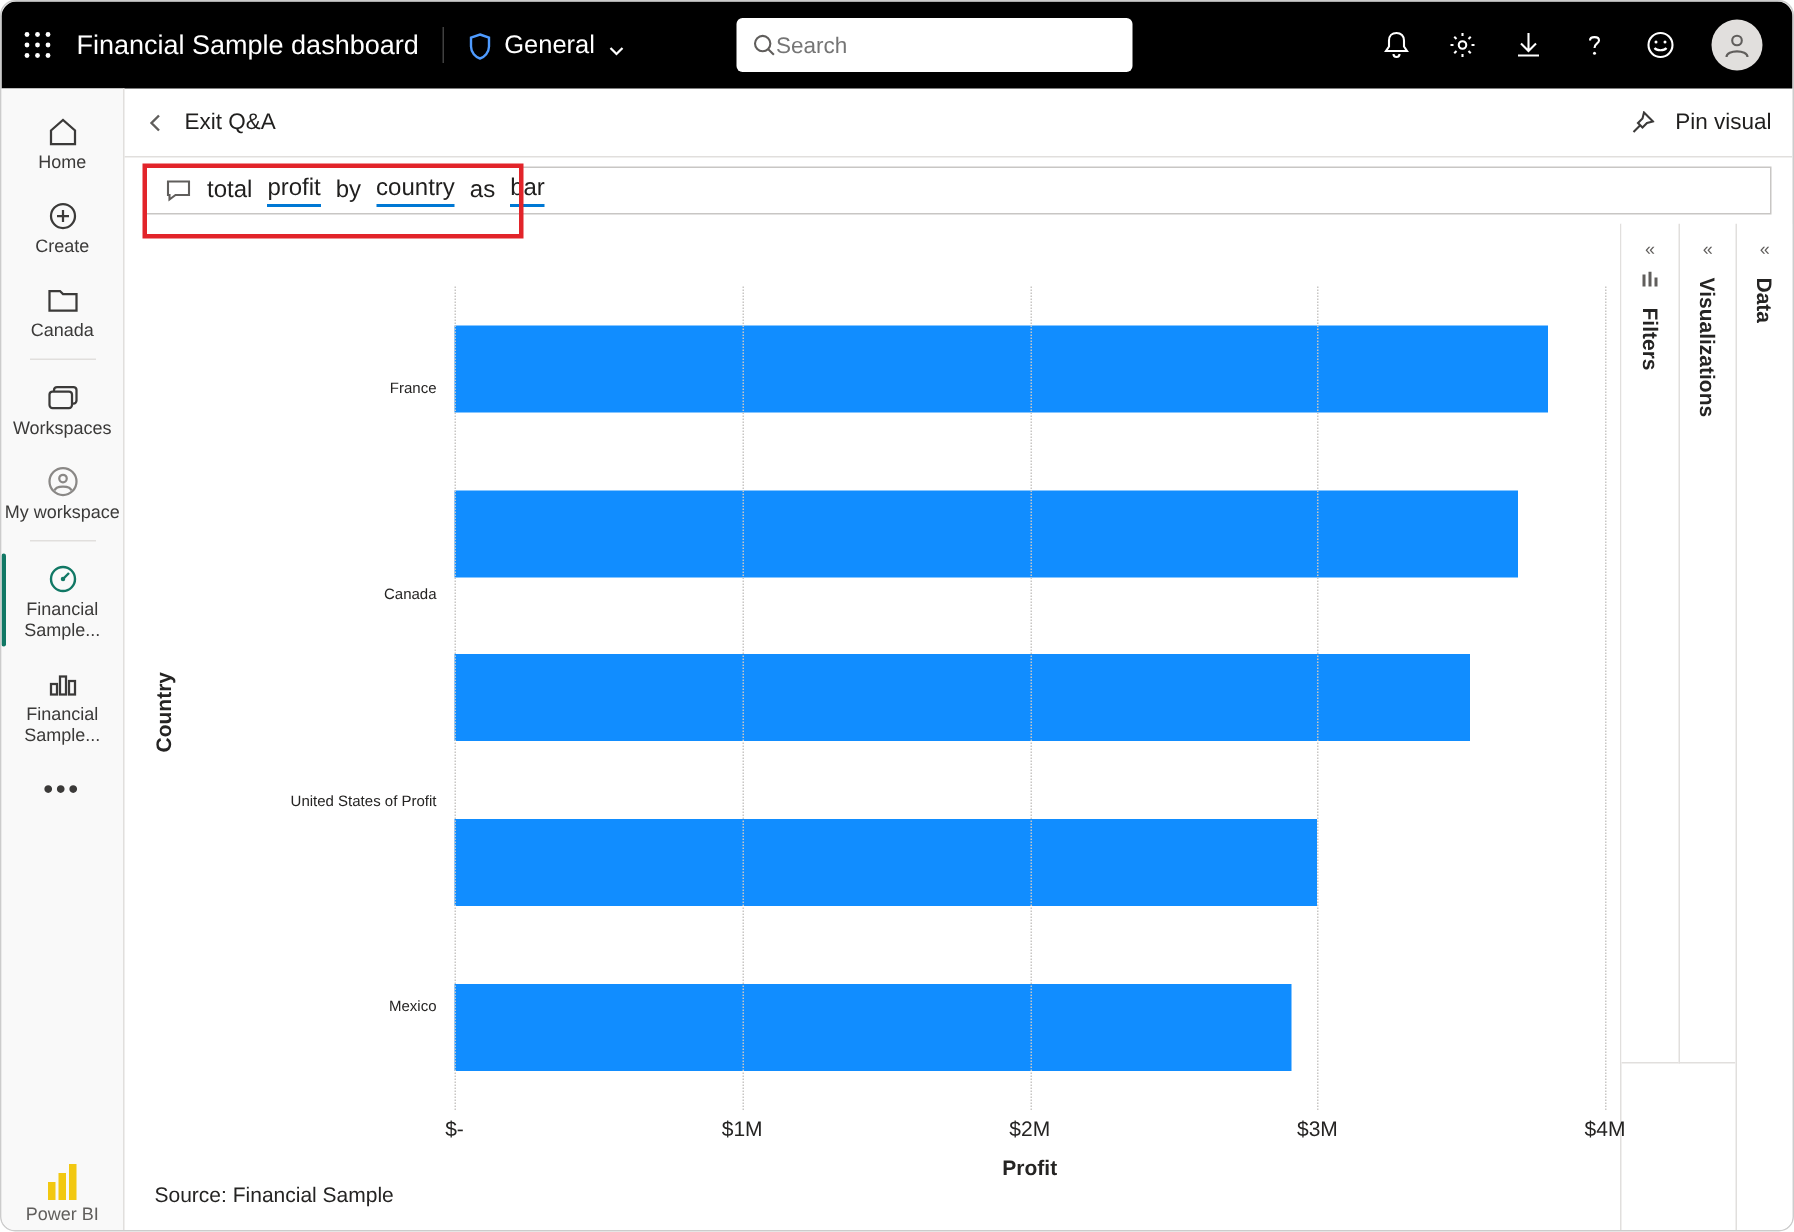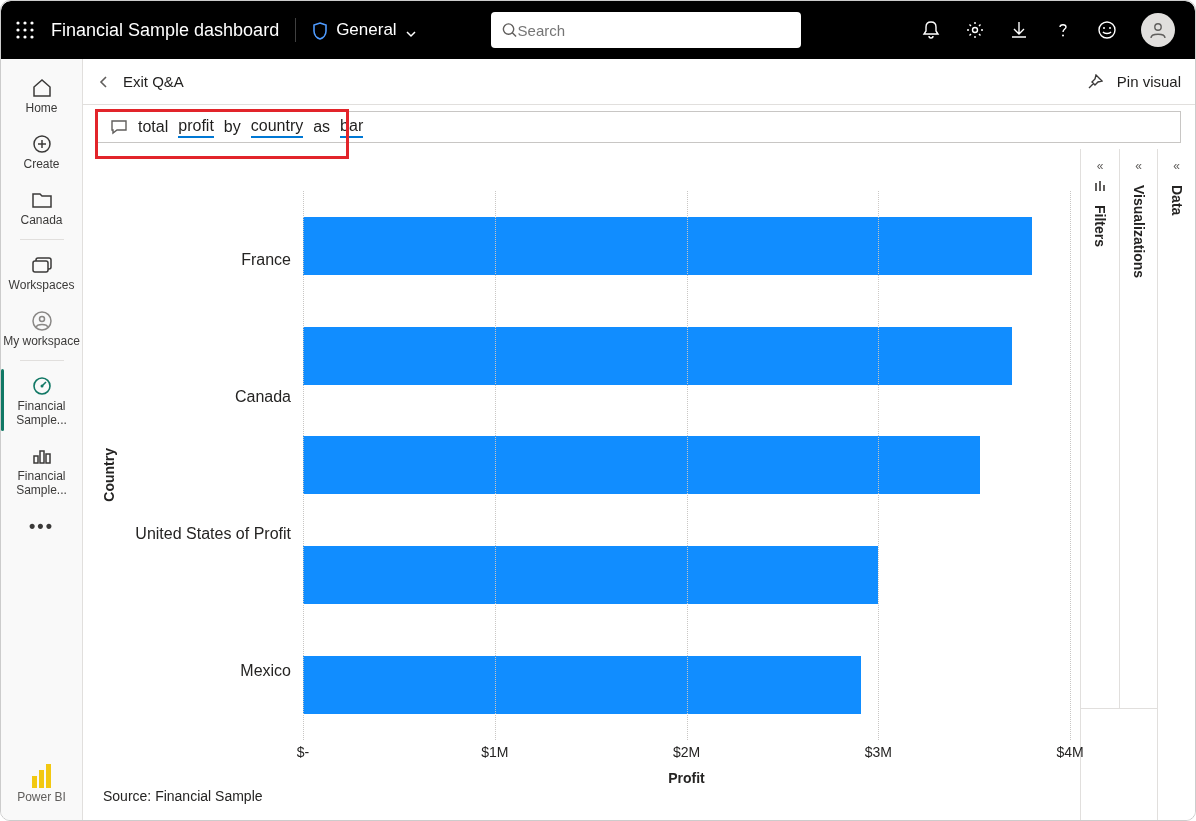--- a/index.html
+++ b/index.html
@@ -5,35 +5,35 @@
   * { box-sizing: border-box; margin: 0; padding: 0; }
   body { font-family: "Segoe UI", -apple-system, sans-serif; background: #fff; color: #201f1e; width: 1196px; height: 821px; overflow: hidden; border: 1px solid #ccc; border-radius: 10px; position: relative;}
   
   
   .topbar { background: #000; height: 58px; display: flex; align-items: center; color: #fff; padding: 0 12px; gap: 14px; border-radius: 10px 10px 0 0;}
   .topbar .waffle { width: 24px; height: 24px; display:flex; align-items:center; justify-content:center; cursor:pointer;}
   .topbar .title { font-size: 18px; font-weight: 400; }
   .topbar .divider-v { width:1px; height:24px; background:#404040; margin: 0 2px;}
   .topbar .sens { display:flex; align-items:flex-end; gap:8px; cursor:pointer;}
   .topbar .shield { color:#4f9bff; }
-  .topbar .search { background:#fff; border-radius:4px; height:36px; width:310px; display:flex; align-items:center; padding:0 10px; color:#605e5c; margin-left: 60px; }
+  .topbar .search { background:#fff; border-radius:4px; height:36px; width:264px; display:flex; align-items:center; padding:0 10px; color:#605e5c; margin-left: 60px; }
   .topbar .search input { border:none; outline:none; font-size:15px; width:100%; background:transparent;}
   .topbar .right { margin-left:auto; display:flex; align-items:center; gap:24px; padding-right:8px;}
   .topbar .icon-btn { cursor:pointer; color:#fff; display:flex; }
   .topbar .avatar { width:34px; height:34px; border-radius:50%; background:#e1dfdd; display:flex; align-items:center; justify-content:center; color:#605e5c;}
   
   
   .shell { display:flex; height: calc(100% - 58px); }
   .leftnav { width: 82px; border-right:1px solid #e1dfdd; display:flex; flex-direction:column; align-items:center; padding-top:8px; background:#f9f9f9;}
   .nav-item { width:100%; text-align:center; padding:8px 0 8px; cursor:pointer; font-size:12px; color:#3b3a39;}
   .nav-item .ic { height:26px; display:flex; align-items:center; justify-content:center; color:#3b3a39;}
   .nav-item.active { position:relative; }
   .nav-item.active::before { content:""; position:absolute; left:0; top:4px; bottom:4px; width:3px; background:#117865; border-radius:2px;}
   .nav-hr { width:44px; border:none; border-top:1px solid #e1dfdd; margin:4px 0; }
-  .nav-bottom { margin-top:auto; margin-bottom:16px; text-align:center; font-size:12px; color:#605e5c;}
+  .nav-bottom { margin-top:auto; margin-bottom:4px; text-align:center; font-size:12px; color:#605e5c;}
   .pbi-logo { width:20px; height:26px; margin:0 auto 2px; position:relative;}
   .pbi-logo span{position:absolute;bottom:0;background:#f2c811;display:block;}
   .pbi-logo .b1{left:0;width:5px;height:12px;}
   .pbi-logo .b2{left:7px;width:5px;height:18px;}
   .pbi-logo .b3{left:14px;width:5px;height:24px;}
   
   
   .main { flex:1; display:flex; flex-direction:column; position:relative; }
   .subhdr { height:46px; border-bottom:1px solid #e1dfdd; display:flex; align-items:center; padding:0 14px; gap:12px; font-size:15px;}
   .subhdr .back { cursor:pointer; color:#605e5c;}
@@ -50,21 +50,21 @@
   .canvas-row { flex:1; display:flex; overflow:hidden; }
   .canvas { flex:1; display:flex; flex-direction:column; padding: 12px 10px 8px 18px; }
   
   
   .chart-area { flex:1; display:flex; }
   .ylabel-wrap { display:flex; align-items:center; padding-right:6px;}
   .ylabel { writing-mode: vertical-rl; transform: rotate(180deg); font-size:14px; font-weight:600; color:#252423;}
   .plot { flex:1; display:flex; flex-direction:column; padding-top:30px;}
   .bars-zone { flex:1; display:flex; }
   .cat-labels { width:180px; display:flex; flex-direction:column; }
-  .cat-row { flex:1; display:flex; align-items:center; justify-content:flex-end; padding-right:12px; font-size:16px; color:#252423;}
+  .cat-row { flex:1; display:flex; align-items:center; justify-content:flex-end; padding-right:12px; font-size:10px; color:#252423;}
   .grid-zone { flex:1; position:relative; }
   .gridline { position:absolute; top:0; bottom:0; width:0; border-left:1px dotted #c8c6c4;}
   .bars-col { position:absolute; inset:0; display:flex; flex-direction:column;}
   .bar-row { flex:1; display:flex; align-items:center;}
   .bar { height:58px; background:#118dff; }
   .xaxis-zone { display:flex; margin-top:4px;}
   .xaxis-spacer { width:180px; }
   .xaxis-ticks { flex:1; position:relative; height:22px; font-size:14px; color:#252423;}
   .xtick { position:absolute; transform:translateX(-50%); }
   .xlabel { text-align:center; font-size:14px; font-weight:600; color:#252423; padding:4px 0 2px; margin-left:180px;}

